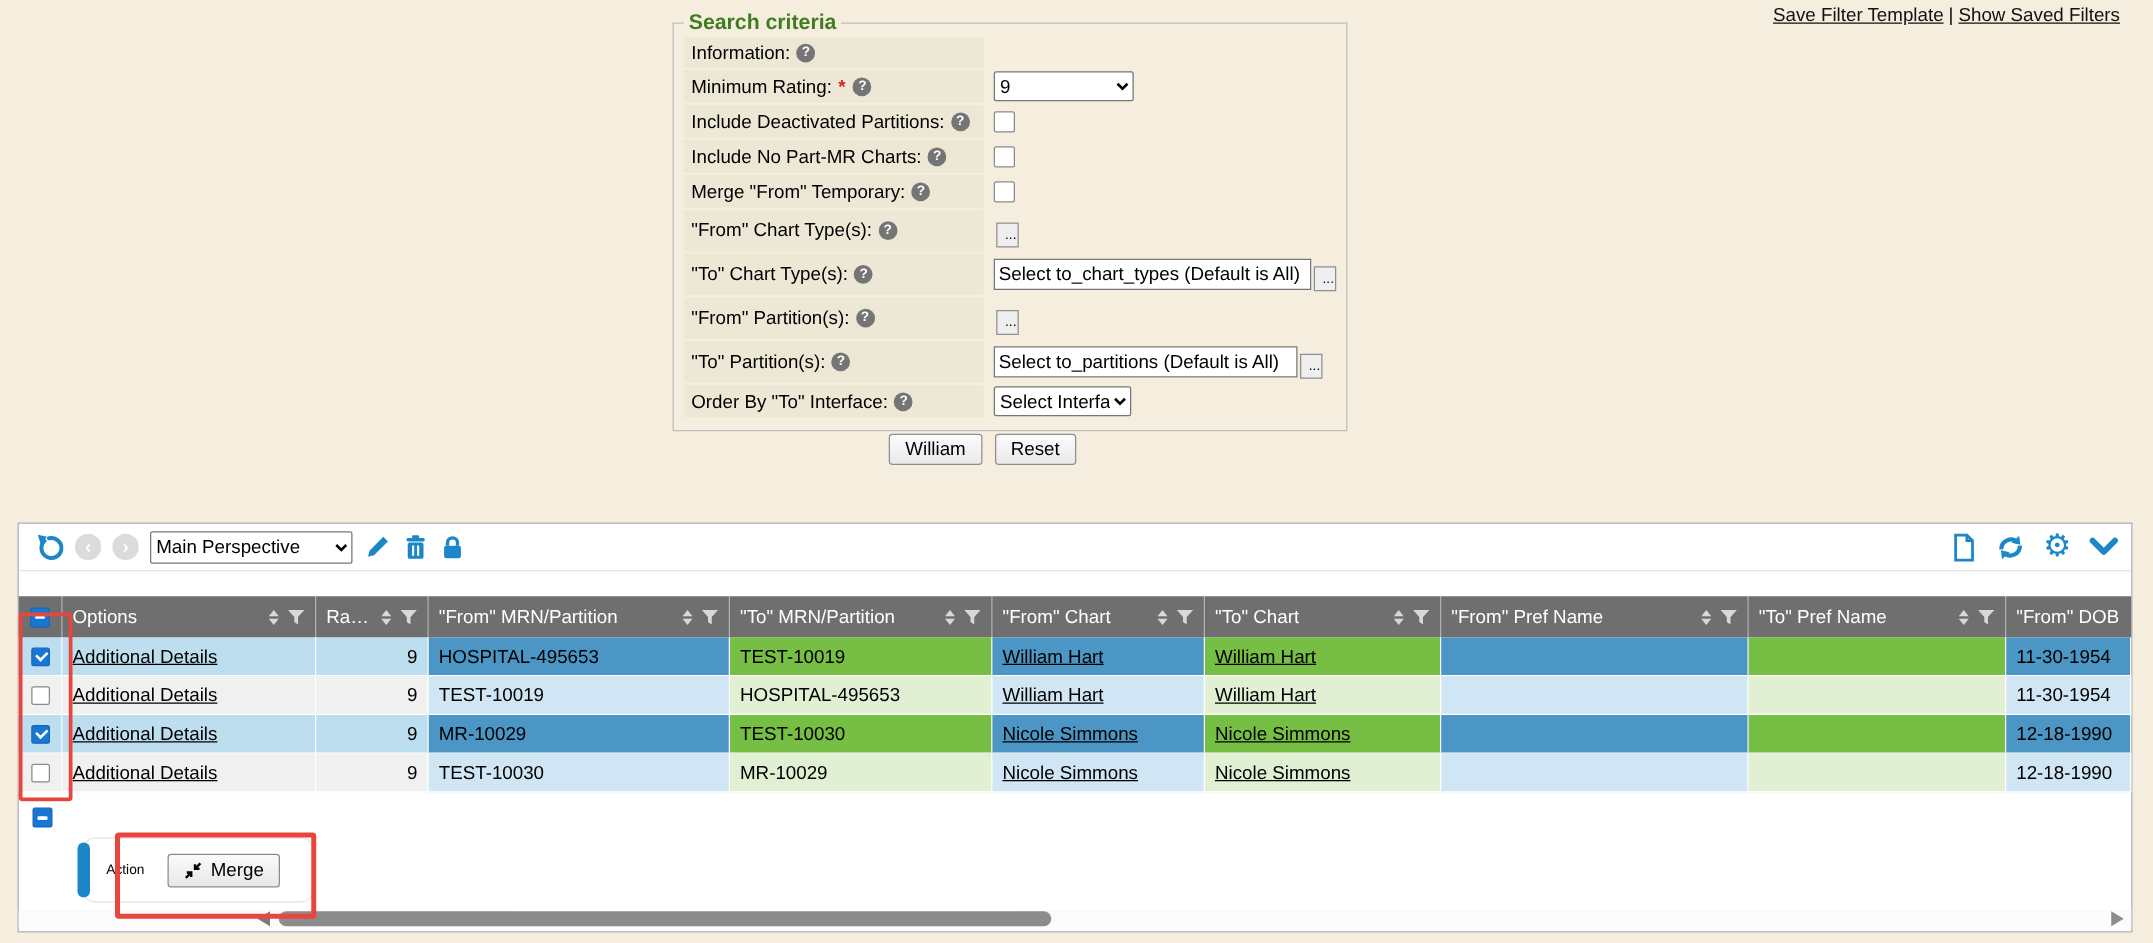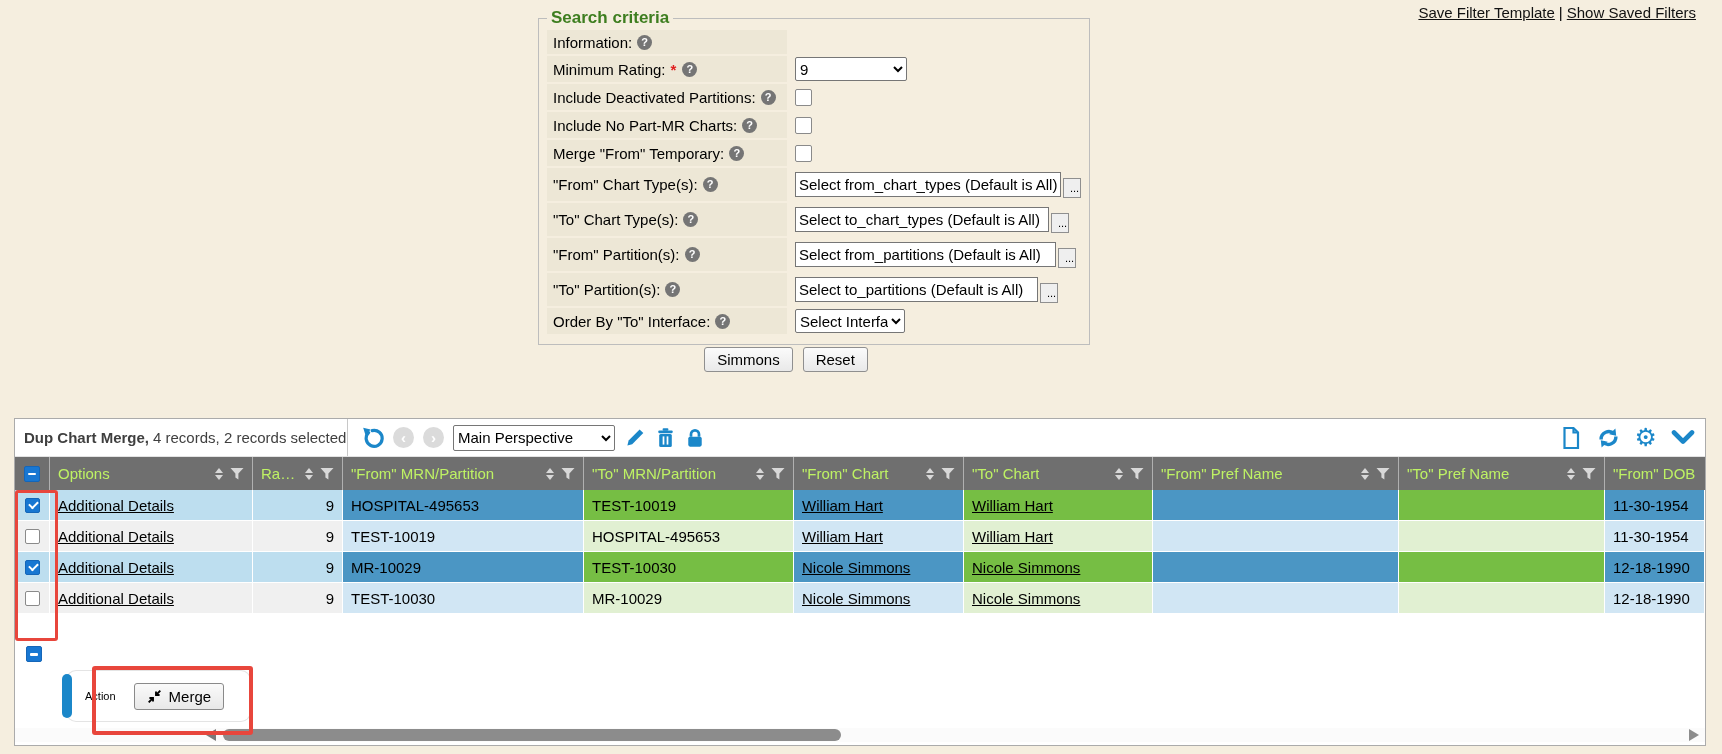--- a/index.html
+++ b/index.html
@@ -33,21 +33,21 @@
   .grid-panel{position:absolute;left:14px;top:418px;width:1692px;height:328px;background:#fff;border:1px solid #ABABAB;box-sizing:border-box;}
   .toolbar{height:37px;display:flex;align-items:center;border-bottom:1px solid #E3E3E3;}
   .tb-title{width:333px;min-width:333px;height:100%;display:flex;align-items:center;padding-left:9px;box-sizing:border-box;border-right:1px solid #C8C8C8;font-size:15px;color:#3F3F3F;white-space:nowrap;}
   .tb-title b{margin-right:4px;}
   .tb-icons{display:flex;align-items:center;gap:9px;padding-left:12px;flex:1;padding-right:10px;}
   .icon-btn{display:inline-flex;align-items:center;justify-content:center;cursor:pointer;background:none;border:none;padding:0;}
   .circle-btn{width:21px;height:21px;border-radius:50%;background:#DBDBDB;color:#FFF;font-size:15px;font-weight:bold;display:inline-flex;align-items:center;justify-content:center;line-height:1;cursor:default;}
   .gear-glyph{font-size:25px;color:#1B87C9;line-height:1;}
   .right-group{margin-left:auto;display:flex;align-items:center;gap:14px;}
   
-  .thead{display:flex;height:33px;background:#6F6F6F;color:#bef264;font-size:15px;}
+  .thead{display:flex;height:33px;background:#6F6F6F;color:#ffffff;font-size:15px;margin-top:20px;}
   .th{display:flex;align-items:center;padding:0 8px;box-sizing:border-box;border-right:1px solid rgba(255,255,255,.45);white-space:nowrap;overflow:hidden;}
   .th .hlabel{overflow:hidden;text-overflow:ellipsis;}
   .hicons{margin-left:auto;display:flex;align-items:center;gap:7px;padding-left:6px;}
   .sortgroup{display:flex;flex-direction:column;gap:2px;cursor:pointer;}
   .tri-up{width:0;height:0;border-left:4.5px solid transparent;border-right:4.5px solid transparent;border-bottom:5.5px solid #D8D8D8;}
   .tri-down{width:0;height:0;border-left:4.5px solid transparent;border-right:4.5px solid transparent;border-top:5.5px solid #D8D8D8;}
   .c0{width:35px;min-width:35px;justify-content:center;padding:0;}
   .c1{width:203px;min-width:203px;}
   .c2{width:90px;min-width:90px;}
   .c3{width:241px;min-width:241px;}
@@ -151,21 +151,20 @@
           <div class="cbx-native"></div>
         </div>
     </div>
 
     <div class="frow tall">
       <div class="flabel">
         <span>"From" Chart Type(s):</span>
         <span class="help">?</span>
       </div>
       <div class="fctrl">
-        <input type="text" class="picker" style="width: 258px;" value="Select from_chart_types (Default is All)">
         <button class="more-btn">...</button>
       </div>
     </div>
 
     <div class="frow tall">
       <div class="flabel">
         <span>"To" Chart Type(s):</span>
         <span class="help">?</span>
       </div>
       <div class="fctrl">
@@ -173,21 +172,20 @@
         <button class="more-btn">...</button>
       </div>
     </div>
 
     <div class="frow tall">
       <div class="flabel">
         <span>"From" Partition(s):</span>
         <span class="help">?</span>
       </div>
       <div class="fctrl">
-        <input type="text" class="picker" style="width: 253px;" value="Select from_partitions (Default is All)">
         <button class="more-btn">...</button>
       </div>
     </div>
 
     <div class="frow tall">
       <div class="flabel">
         <span>"To" Partition(s):</span>
         <span class="help">?</span>
       </div>
       <div class="fctrl">
@@ -203,31 +201,27 @@
       </div>
       <div class="fctrl">
         <select class="sel-interface">
           <option>Select Interface</option>
         </select>
       </div>
     </div>
   </fieldset>
 
   <div class="form-buttons">
-    <button class="btn">Simmons</button>
+    <button class="btn">William</button>
     <button class="btn">Reset</button>
   </div>
 
   <div class="grid-panel">
 
     <div class="toolbar">
-      <div class="tb-title">
-        <b>Dup Chart Merge,</b>
-        <span>4 records, 2 records selected</span>
-      </div>
       <div class="tb-icons">
         <span class="icon-btn">
           <svg width="24" height="24" viewBox="0 0 24 24">
               <path d="M8.6 6.6 A8 8 0 1 0 12.2 4.6" fill="none" stroke="#1B87C9" stroke-width="3.2" stroke-linecap="round"></path>
               <polygon points="3.2,1.8 10.6,3.4 5.6,9.4" fill="#1B87C9"></polygon>
             </svg>
         </span>
         <span class="circle-btn">‹</span>
         <span class="circle-btn">›</span>
         <select class="sel-perspective">

